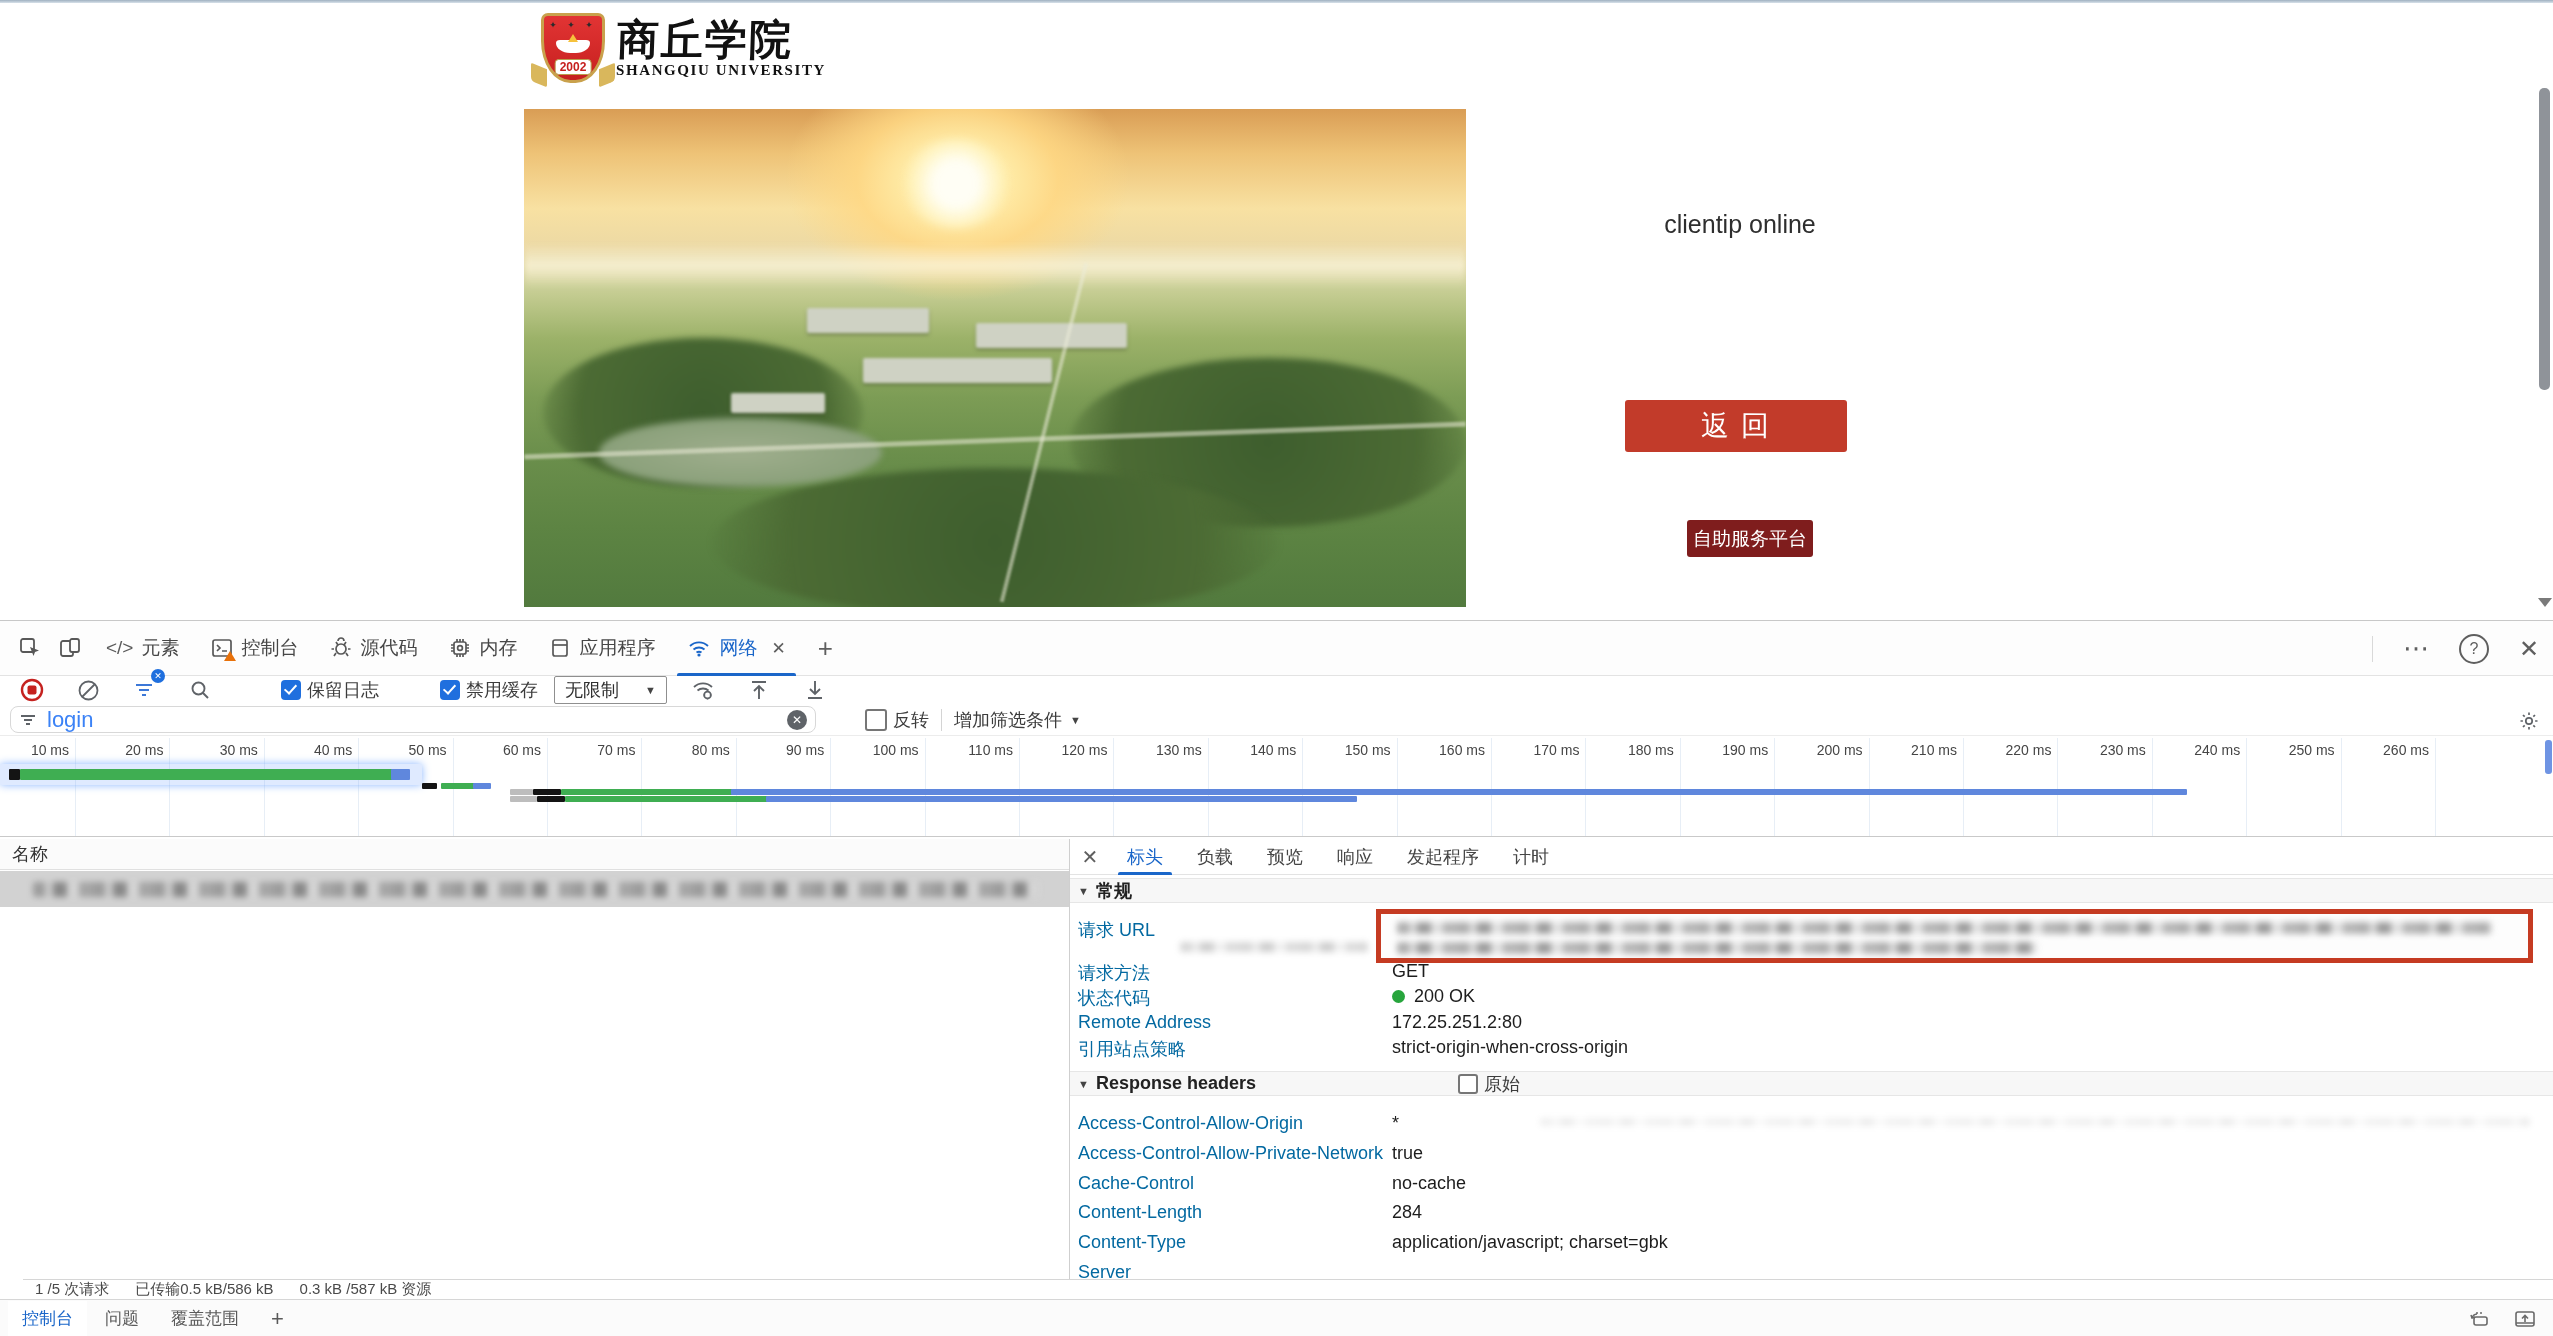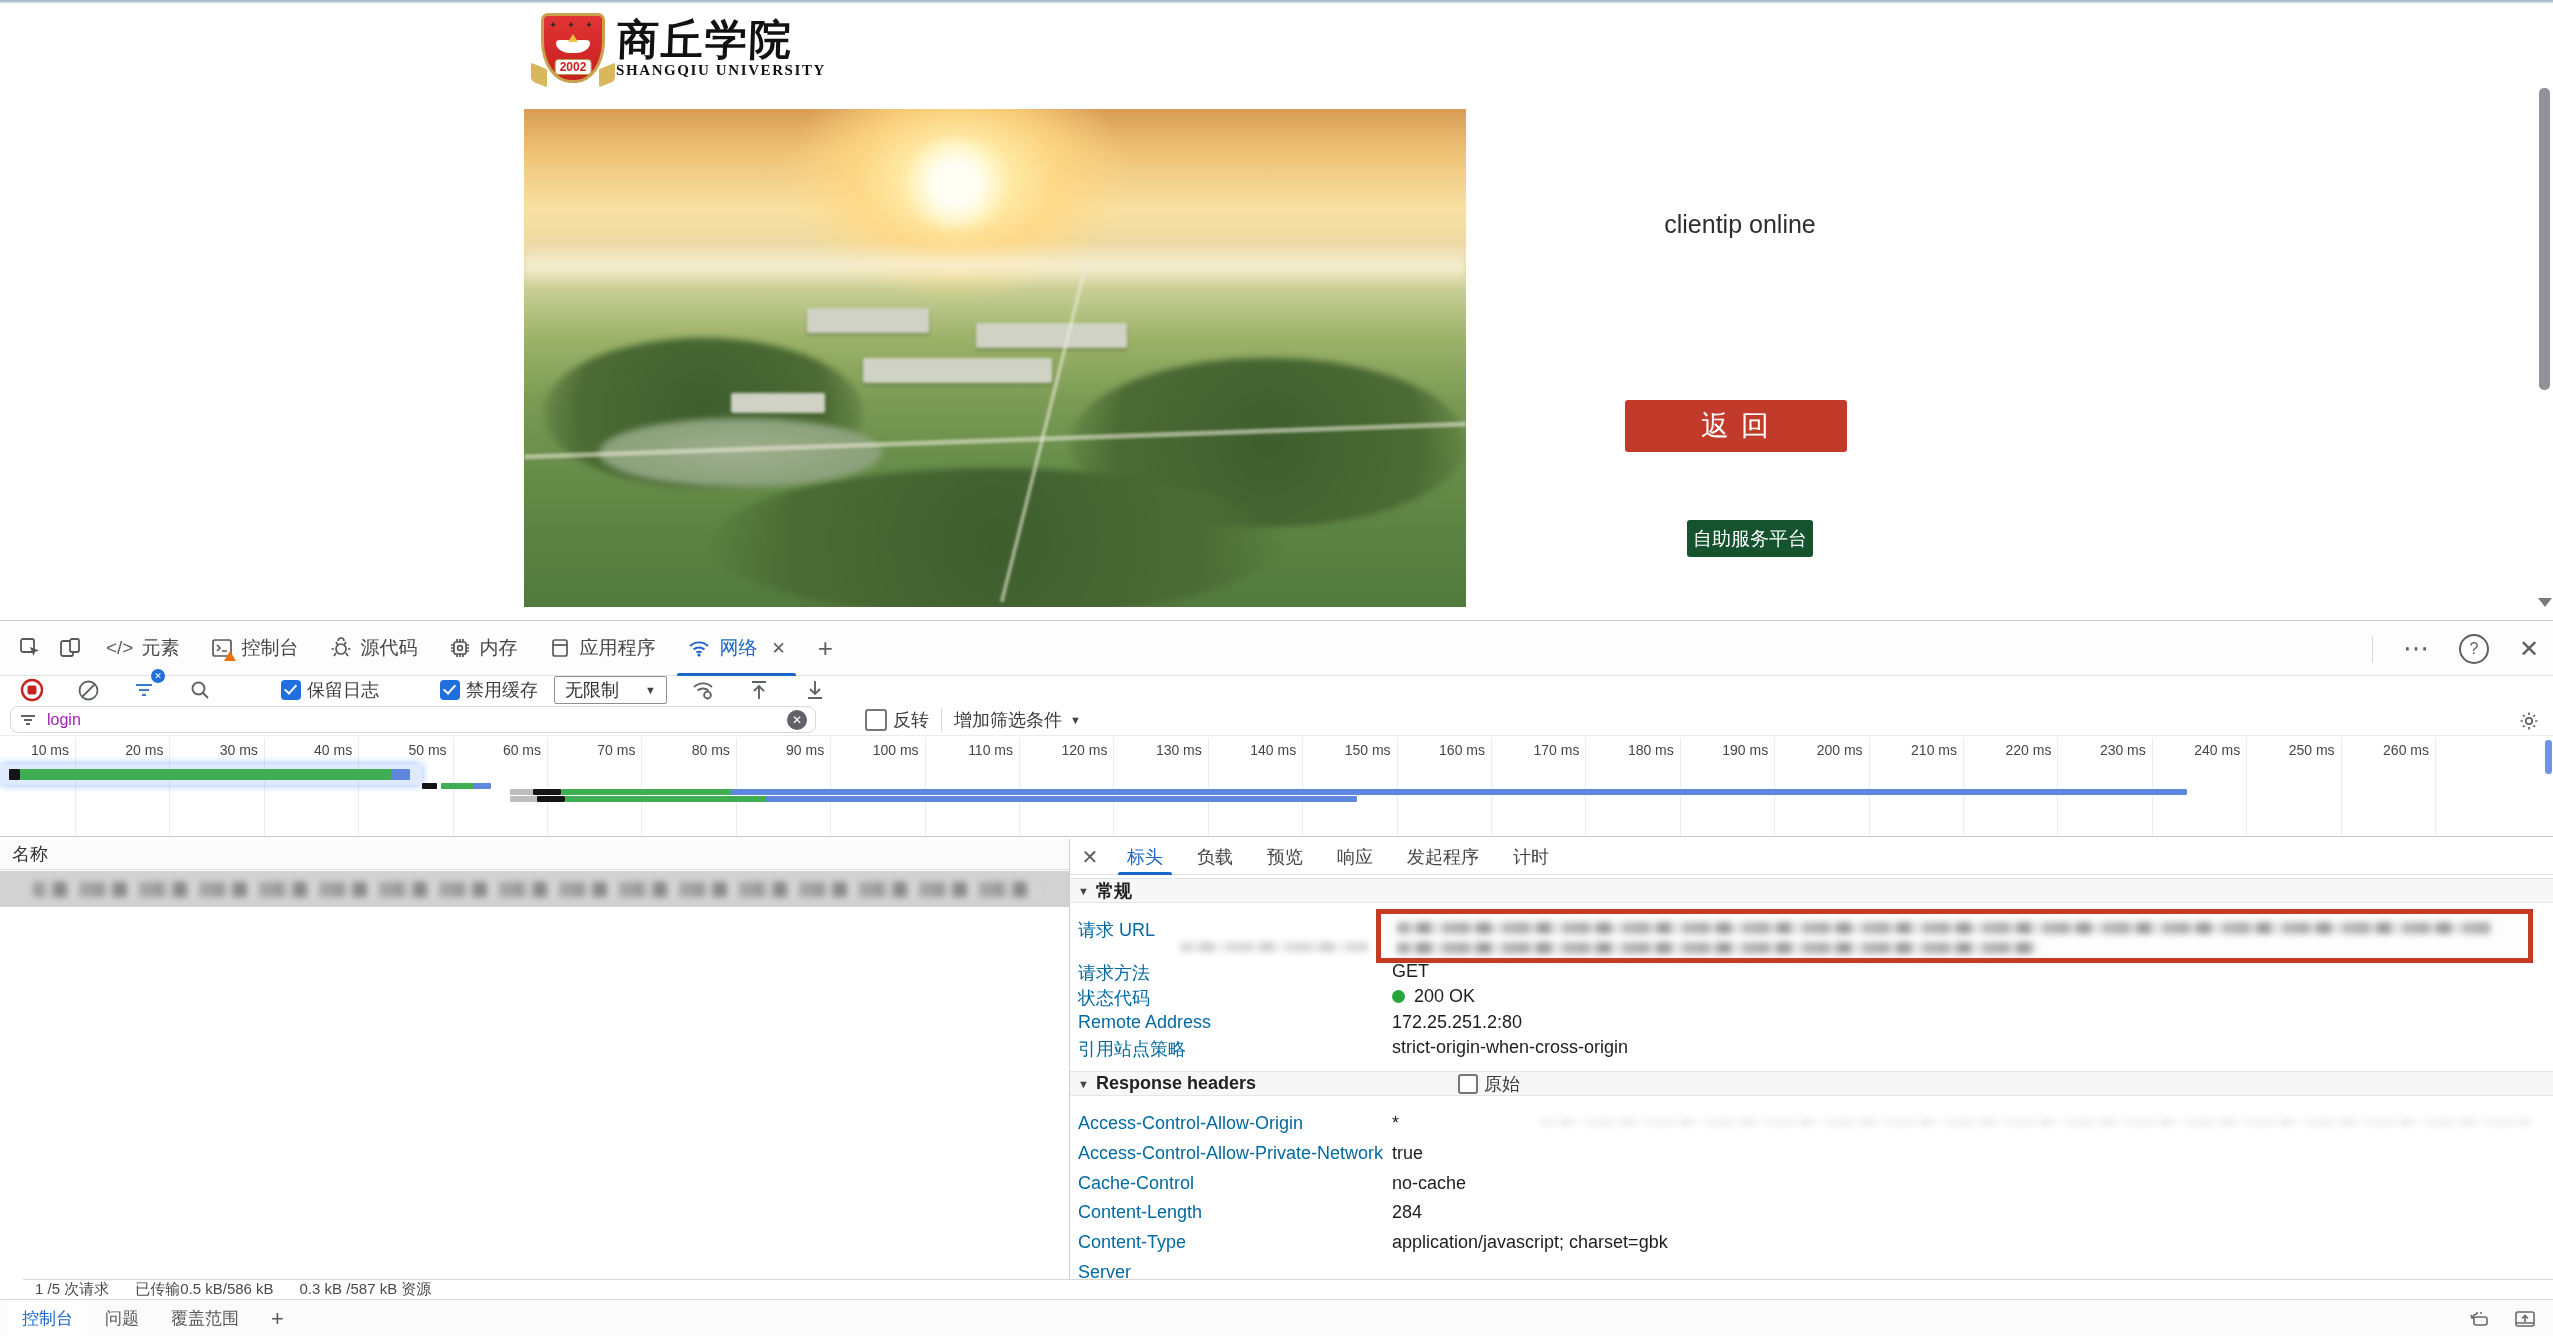--- a/index.html
+++ b/index.html
@@ -78,21 +78,21 @@
       border-width:0 2.5px 2.5px 0;transform:rotate(42deg);}
   .cb-empty{width:18px;height:18px;border:2px solid #767676;border-radius:3px;background:#fff;flex:none;cursor:pointer;}
   .ctl-label{font-size:18px;color:#3c3c3c;margin-left:6px;}
   #throttle{border:1px solid #8f8f8f;border-radius:2px;background:#fff;height:26px;display:flex;align-items:center;
       gap:26px;padding:0 10px;font-size:18px;color:#2f2f2f;cursor:pointer;}
   
   #dt-filterrow{position:absolute;left:0;top:83px;width:2553px;height:32px;display:flex;align-items:center;
       padding-left:10px;border-bottom:1px solid #ececec;box-sizing:border-box;}
   #filter-input{width:806px;height:27px;border:1px solid #d8d8d8;border-radius:8px;background:#fff;
       display:flex;align-items:center;padding:0 8px;gap:10px;box-sizing:border-box;}
-  #filter-input .val{font-size:16px;color:#a21caf;}
+  #filter-input .val{font-size:22px;color:#3b82f6;}
   #filter-clear{margin-left:auto;width:20px;height:20px;border-radius:50%;background:#5f6368;color:#fff;
       font-size:12px;display:flex;align-items:center;justify-content:center;cursor:pointer;}
   .vdiv2{width:1px;height:22px;background:#d4d4d4;margin:0 12px;}
   #more-filters{display:flex;align-items:center;gap:8px;color:#3c3c3c;font-size:18px;cursor:pointer;white-space:nowrap;}
   .caret{font-size:11px;color:#444;}
   #chips{display:flex;align-items:center;gap:10px;margin-left:14px;}
   .chip{border:1px solid #cfcfcf;border-radius:14px;background:#fff;padding:3px 12px;font-size:17px;
       color:#3c3c3c;cursor:pointer;white-space:nowrap;}
   .chip.active{background:#e4e4e4;border-color:#bdbdbd;}
   #net-gear{position:absolute;right:12px;top:88px;cursor:pointer;}
@@ -171,21 +171,21 @@
       <div class="bldg" style="left:48%;top:43%;width:16%;height:5%;"></div>
       <div class="bldg" style="left:36%;top:50%;width:20%;height:5%;"></div>
       <div class="bldg" style="left:22%;top:57%;width:10%;height:4%;"></div>
       <div class="lake"></div>
       <div class="road" style="left:0;top:66%;width:100%;height:5px;transform:rotate(-2deg);"></div>
       <div class="road" style="left:55%;top:30%;width:4px;height:70%;transform:rotate(14deg);"></div>
     </div>
 
     <div id="client-status">clientip online</div>
     <div id="btn-back" style="background:#c23b2a;">返 回</div>
-    <div id="btn-self" style="background:#14532d;">自助服务平台</div>
+    <div id="btn-self" style="background:#7f1d1d;">自助服务平台</div>
 
     <div id="pg-scroll"></div>
     <div id="pg-scroll-arrow"></div>
   </div>
 
   <div id="devtools">
 
     <div id="dt-tabbar">
       <div class="tool-ic">
         <svg width="24" height="24" viewBox="0 0 24 24" fill="none" stroke="#585858" stroke-width="1.8">

